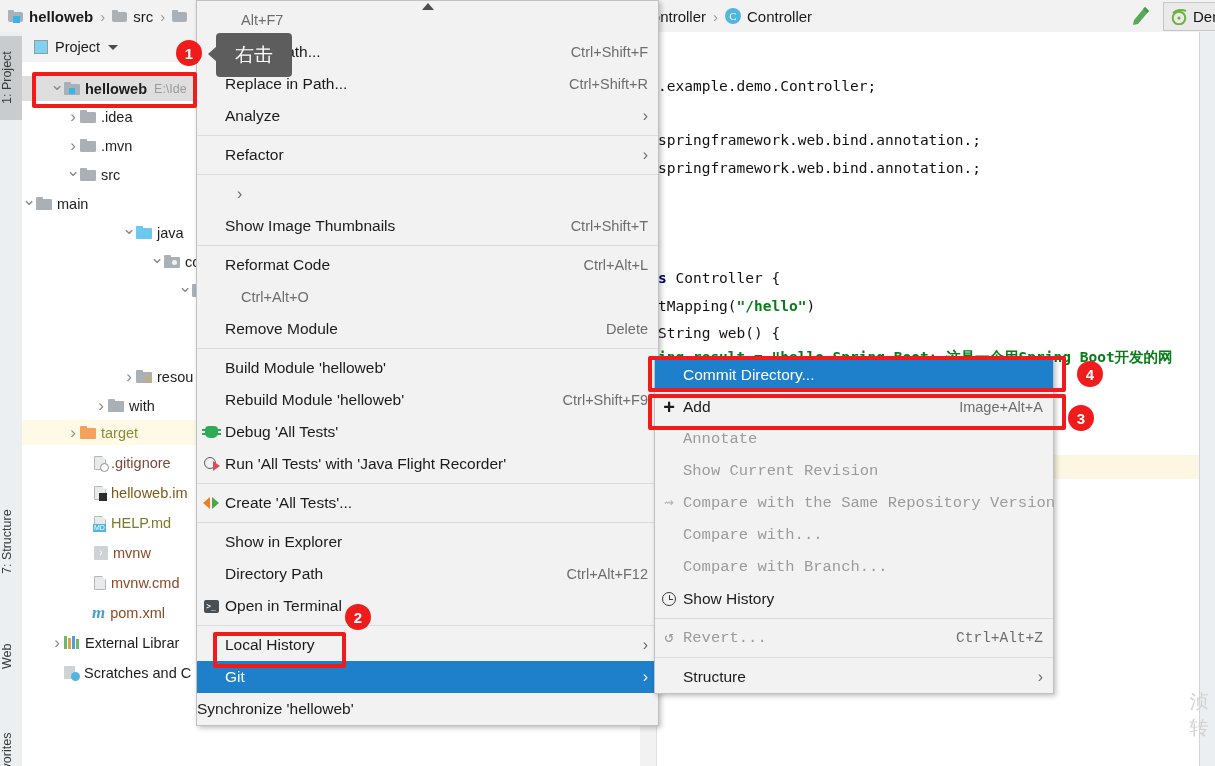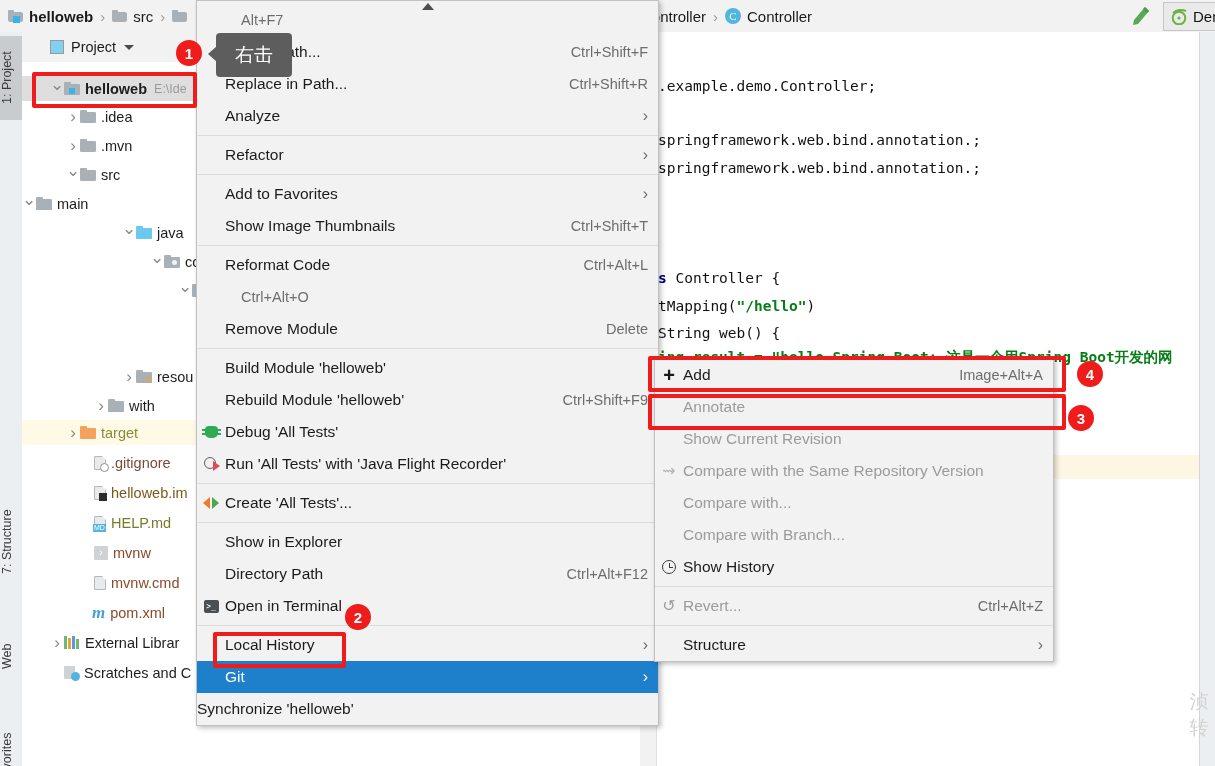--- a/index.html
+++ b/index.html
@@ -26,21 +26,21 @@
   .springicon{width:18px;height:16px;margin-right:5px;position:relative;display:inline-block;}
 
   
   #leftrail{position:absolute;left:0;top:32px;width:22px;height:734px;background:#eceff1;border-right:1px solid #d5d5d5;}
   .vtab{position:absolute;left:0;width:22px;writing-mode:vertical-rl;transform:rotate(180deg);
         font-size:12.5px;color:#3b3b3b;white-space:nowrap;text-align:center;padding:6px 0;}
   .vtab.active{background:#c9ccce;}
 
   
   #treepanel{position:absolute;left:22px;top:32px;width:178px;height:734px;background:#ffffff;border-right:1px solid #cfcfcf;overflow:hidden;}
-  #treehdr{position:absolute;left:22px;top:32px;width:178px;height:30px;background:#f2f2f2;display:flex;align-items:center;padding-left:28px;box-sizing:border-box;font-size:14.5px;color:#1a1a1a;}
+  #treehdr{position:absolute;left:22px;top:32px;width:178px;height:30px;background:#f2f2f2;display:flex;align-items:center;padding-left:12px;box-sizing:border-box;font-size:14.5px;color:#1a1a1a;}
   .sq{width:14px;height:14px;background:#7fd2f2;border:1px solid #9a9a9a;margin-right:7px;box-sizing:border-box;}
   .caretdown{width:0;height:0;border-left:5px solid transparent;border-right:5px solid transparent;border-top:5px solid #4b4b4b;margin-left:8px;}
 
   .trow{position:absolute;left:22px;height:25px;display:flex;align-items:center;font-size:14.5px;white-space:nowrap;color:#1d1d1d;}
   .tw{width:178px;}
   .arrow{display:inline-block;width:14px;color:#8a8a8a;font-size:12px;text-align:center;}
   .arrow.r:before{content:"\203A";font-size:17px;}
   .arrow.d:before{content:"\2304";font-size:17px;position:relative;top:-4px;}
   .dim{color:#9a9a9a;font-size:12.5px;margin-left:7px;}
 
@@ -86,21 +86,21 @@
   
   #ctxmenu{position:absolute;left:196px;top:0px;width:463px;background:#f2f2f2;border:1px solid #c0c0c0;box-shadow:2px 2px 5px rgba(0,0,0,.25);box-sizing:border-box;padding:3px 0 0 0;}
   .mi{height:32px;display:flex;align-items:center;padding:0 10px 0 0;font-size:15.5px;color:#1b1b1b;position:relative;box-sizing:border-box;}
   .mi .mic{width:28px;flex:0 0 28px;display:flex;align-items:center;justify-content:center;}
   .mi .mlabel{flex:1 1 auto;white-space:nowrap;}
   .mi .mkey{color:#6d6d6d;font-size:14.5px;white-space:nowrap;margin-left:16px;}
   .mi .marr{margin-left:12px;color:#6d6d6d;font-size:16px;}
   .mi.hl{background:#1e7fcb;color:#fff;}
   .mi.hl .mkey,.mi.hl .marr{color:#fff;}
   .msep{height:1px;background:#dcdcdc;margin:3px 0;}
-  .mi.dis{color:#9b9b9b;}
+  .mi.dis{color:#9b9b9b;font-family:Liberation Mono, monospace;}
   .upcaret{position:absolute;left:50%;top:2px;transform:translateX(-50%);width:0;height:0;border-left:6px solid transparent;border-right:6px solid transparent;border-bottom:7px solid #4d4d4d;}
 
   
   .i-play{width:0;height:0;border-top:7px solid transparent;border-bottom:7px solid transparent;border-left:11px solid #4ca64c;}
   .i-bug{width:13px;height:12px;background:#2faa55;border-radius:4px 4px 5px 5px;position:relative;}
   .i-bug:before{content:"";position:absolute;left:-3px;top:3px;width:19px;height:1.6px;background:#2faa55;}
   .i-bug:after{content:"";position:absolute;left:-3px;top:7px;width:19px;height:1.6px;background:#2faa55;}
   .i-cov{width:14px;height:14px;position:relative;}
   .i-cov:before{content:"";position:absolute;left:0;top:0;width:10px;height:13px;background:#5a5f63;border-radius:2px 6px 6px 2px;}
   .i-cov:after{content:"";position:absolute;right:-1px;bottom:0;width:0;height:0;border-top:5px solid transparent;border-bottom:5px solid transparent;border-left:7px solid #4ca64c;}
@@ -390,21 +390,20 @@
 
   <div class="mi">
       <span class="mic"></span>
       <span class="mlabel">Refactor</span>
       <span class="marr">›</span>
     </div>
   <div class="msep"></div>
 
   <div class="mi">
       <span class="mic"></span>
-      <span class="mlabel">Add to Favorites</span>
       <span class="marr">›</span>
     </div>
   <div class="mi">
       <span class="mic"></span>
       <span class="mlabel">Show Image Thumbnails</span>
       <span class="mkey">Ctrl+Shift+T</span>
     </div>
   <div class="msep"></div>
 
   <div class="mi">
@@ -481,20 +480,24 @@
       <span class="mlabel">Git</span>
       <span class="marr">›</span>
     </div>
   <div class="mi">
       <span class="mlabel">Synchronize 'helloweb'</span>
     </div>
 
 </div>
 
 <div id="gitmenu">
+  <div class="mi hl">
+      <span class="mic"></span>
+      <span class="mlabel">Commit Directory...</span>
+    </div>
   <div class="mi">
       <span class="mic">
         <span class="i-plus">+</span>
       </span>
       <span class="mlabel">Add</span>
       <span class="mkey">Image+Alt+A</span>
     </div>
   <div class="mi dis">
       <span class="mic"></span>
       <span class="mlabel">Annotate</span>

